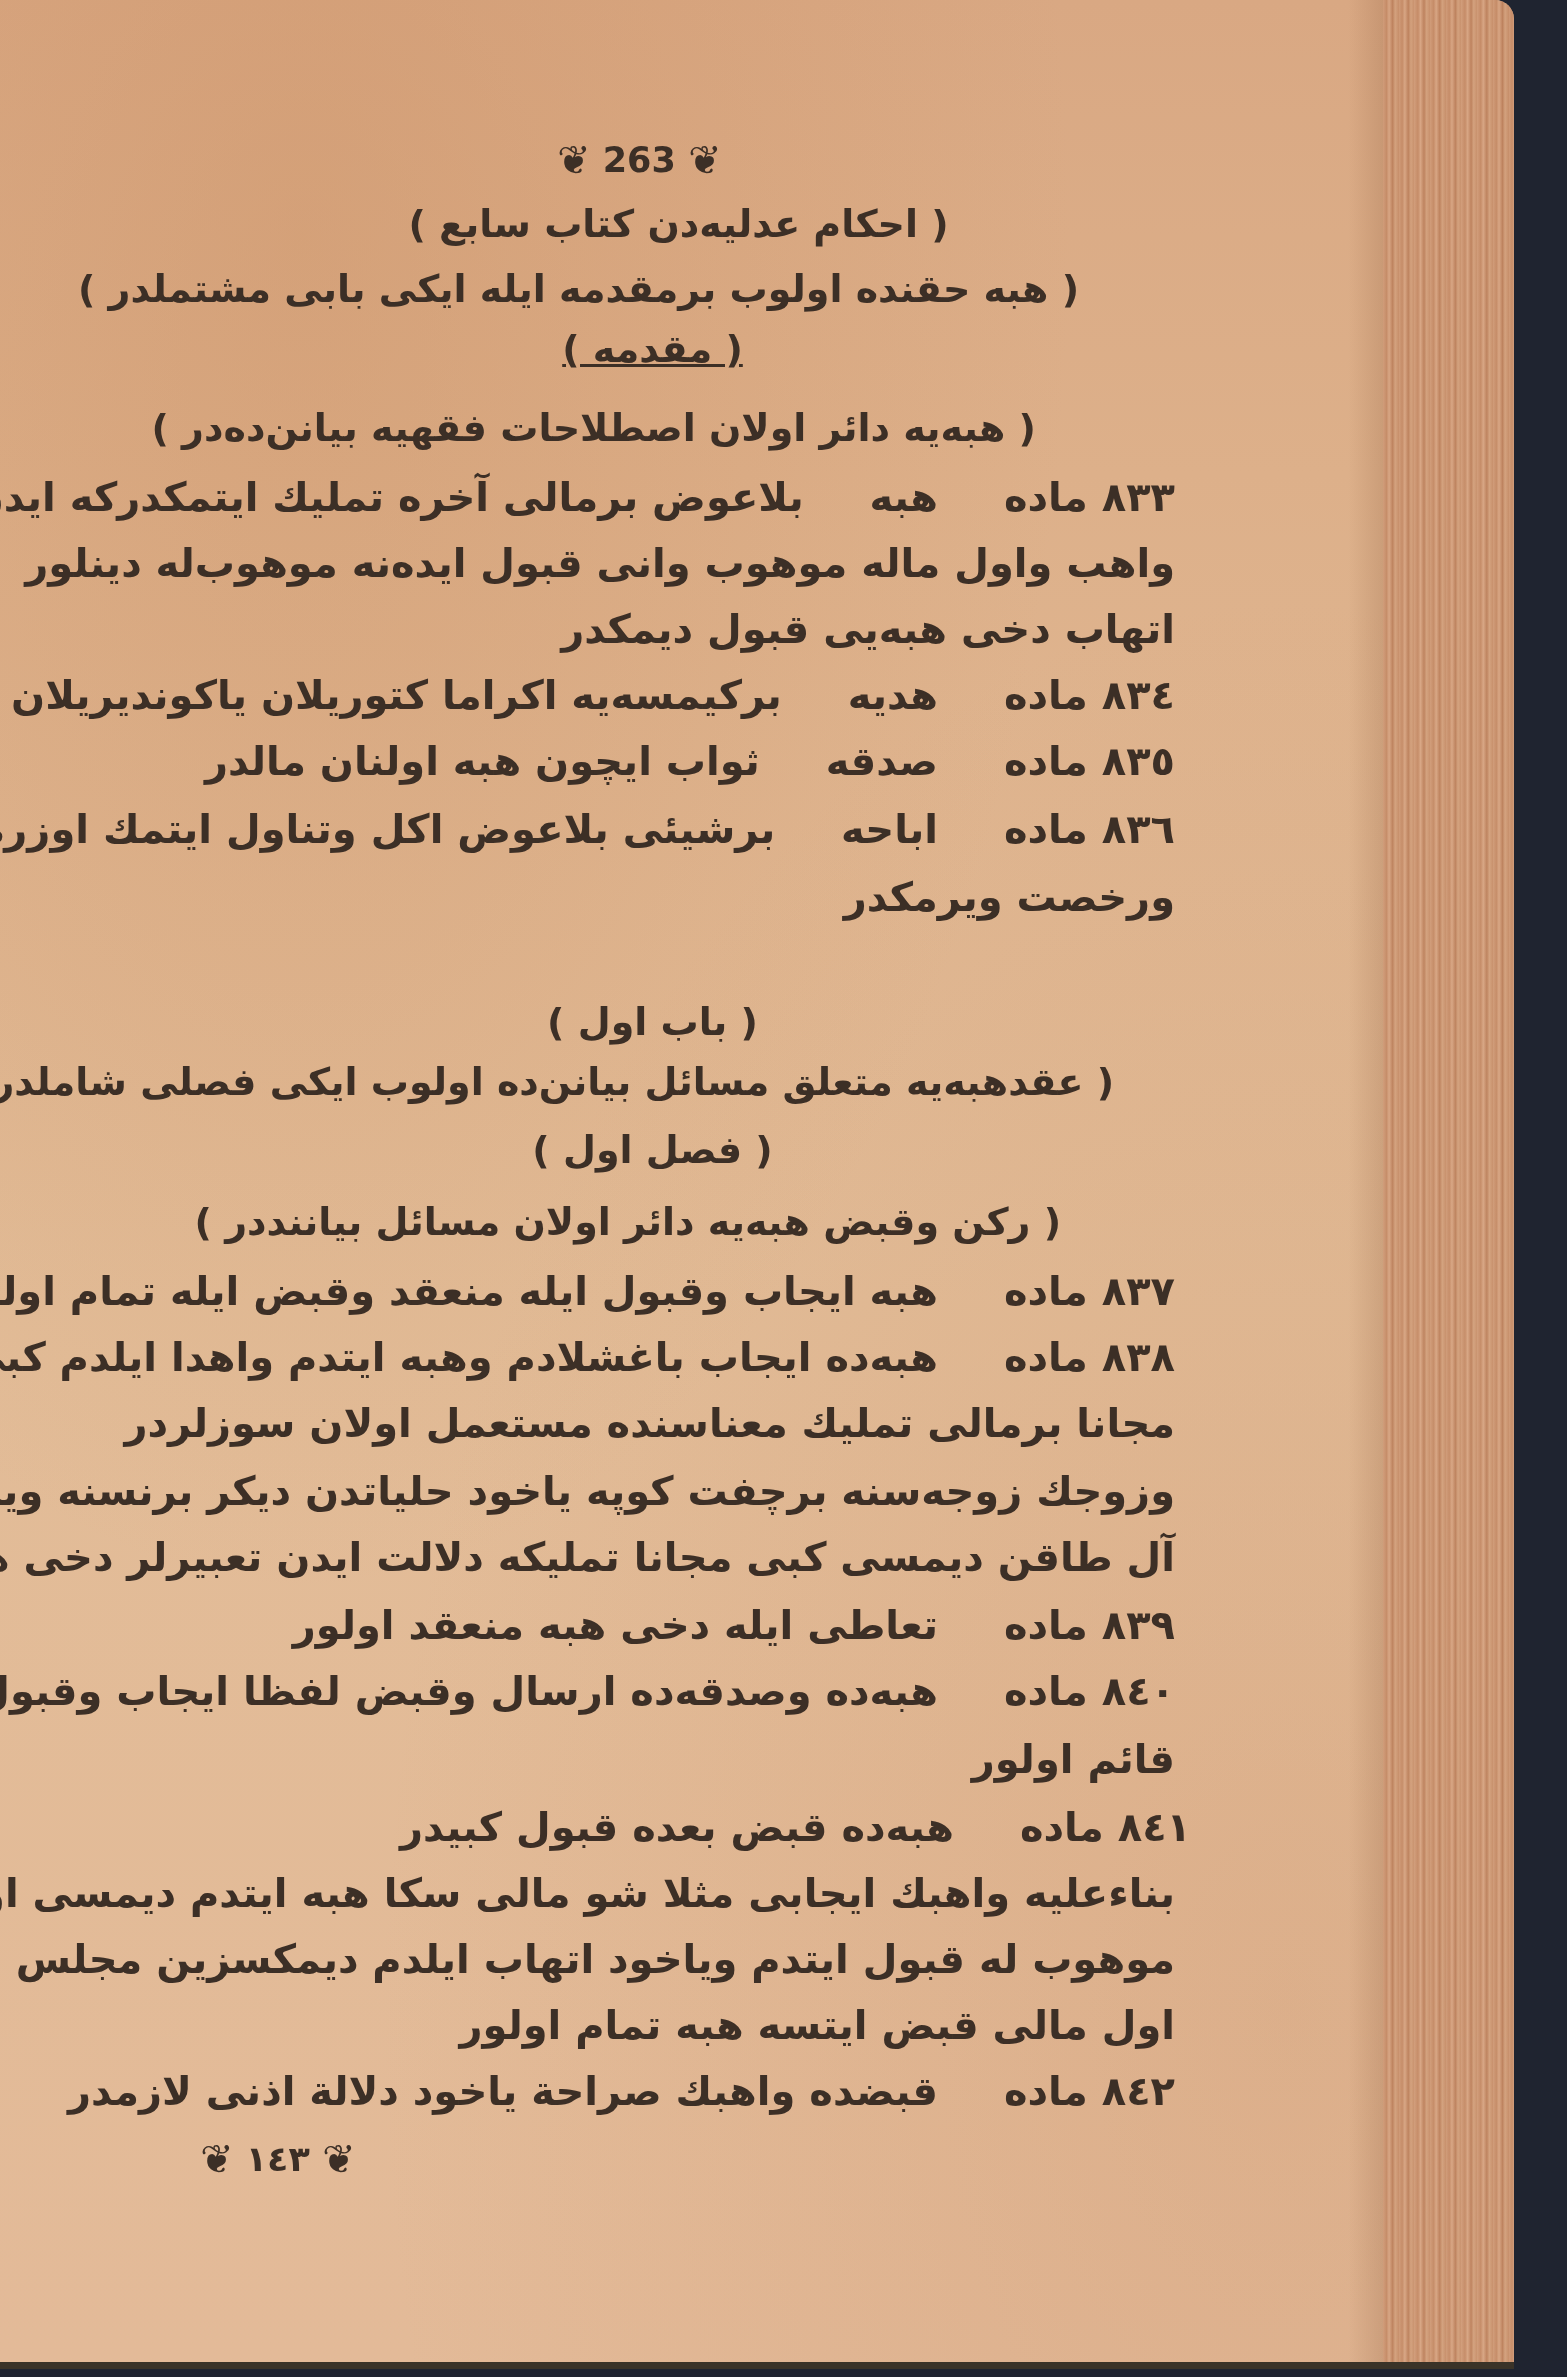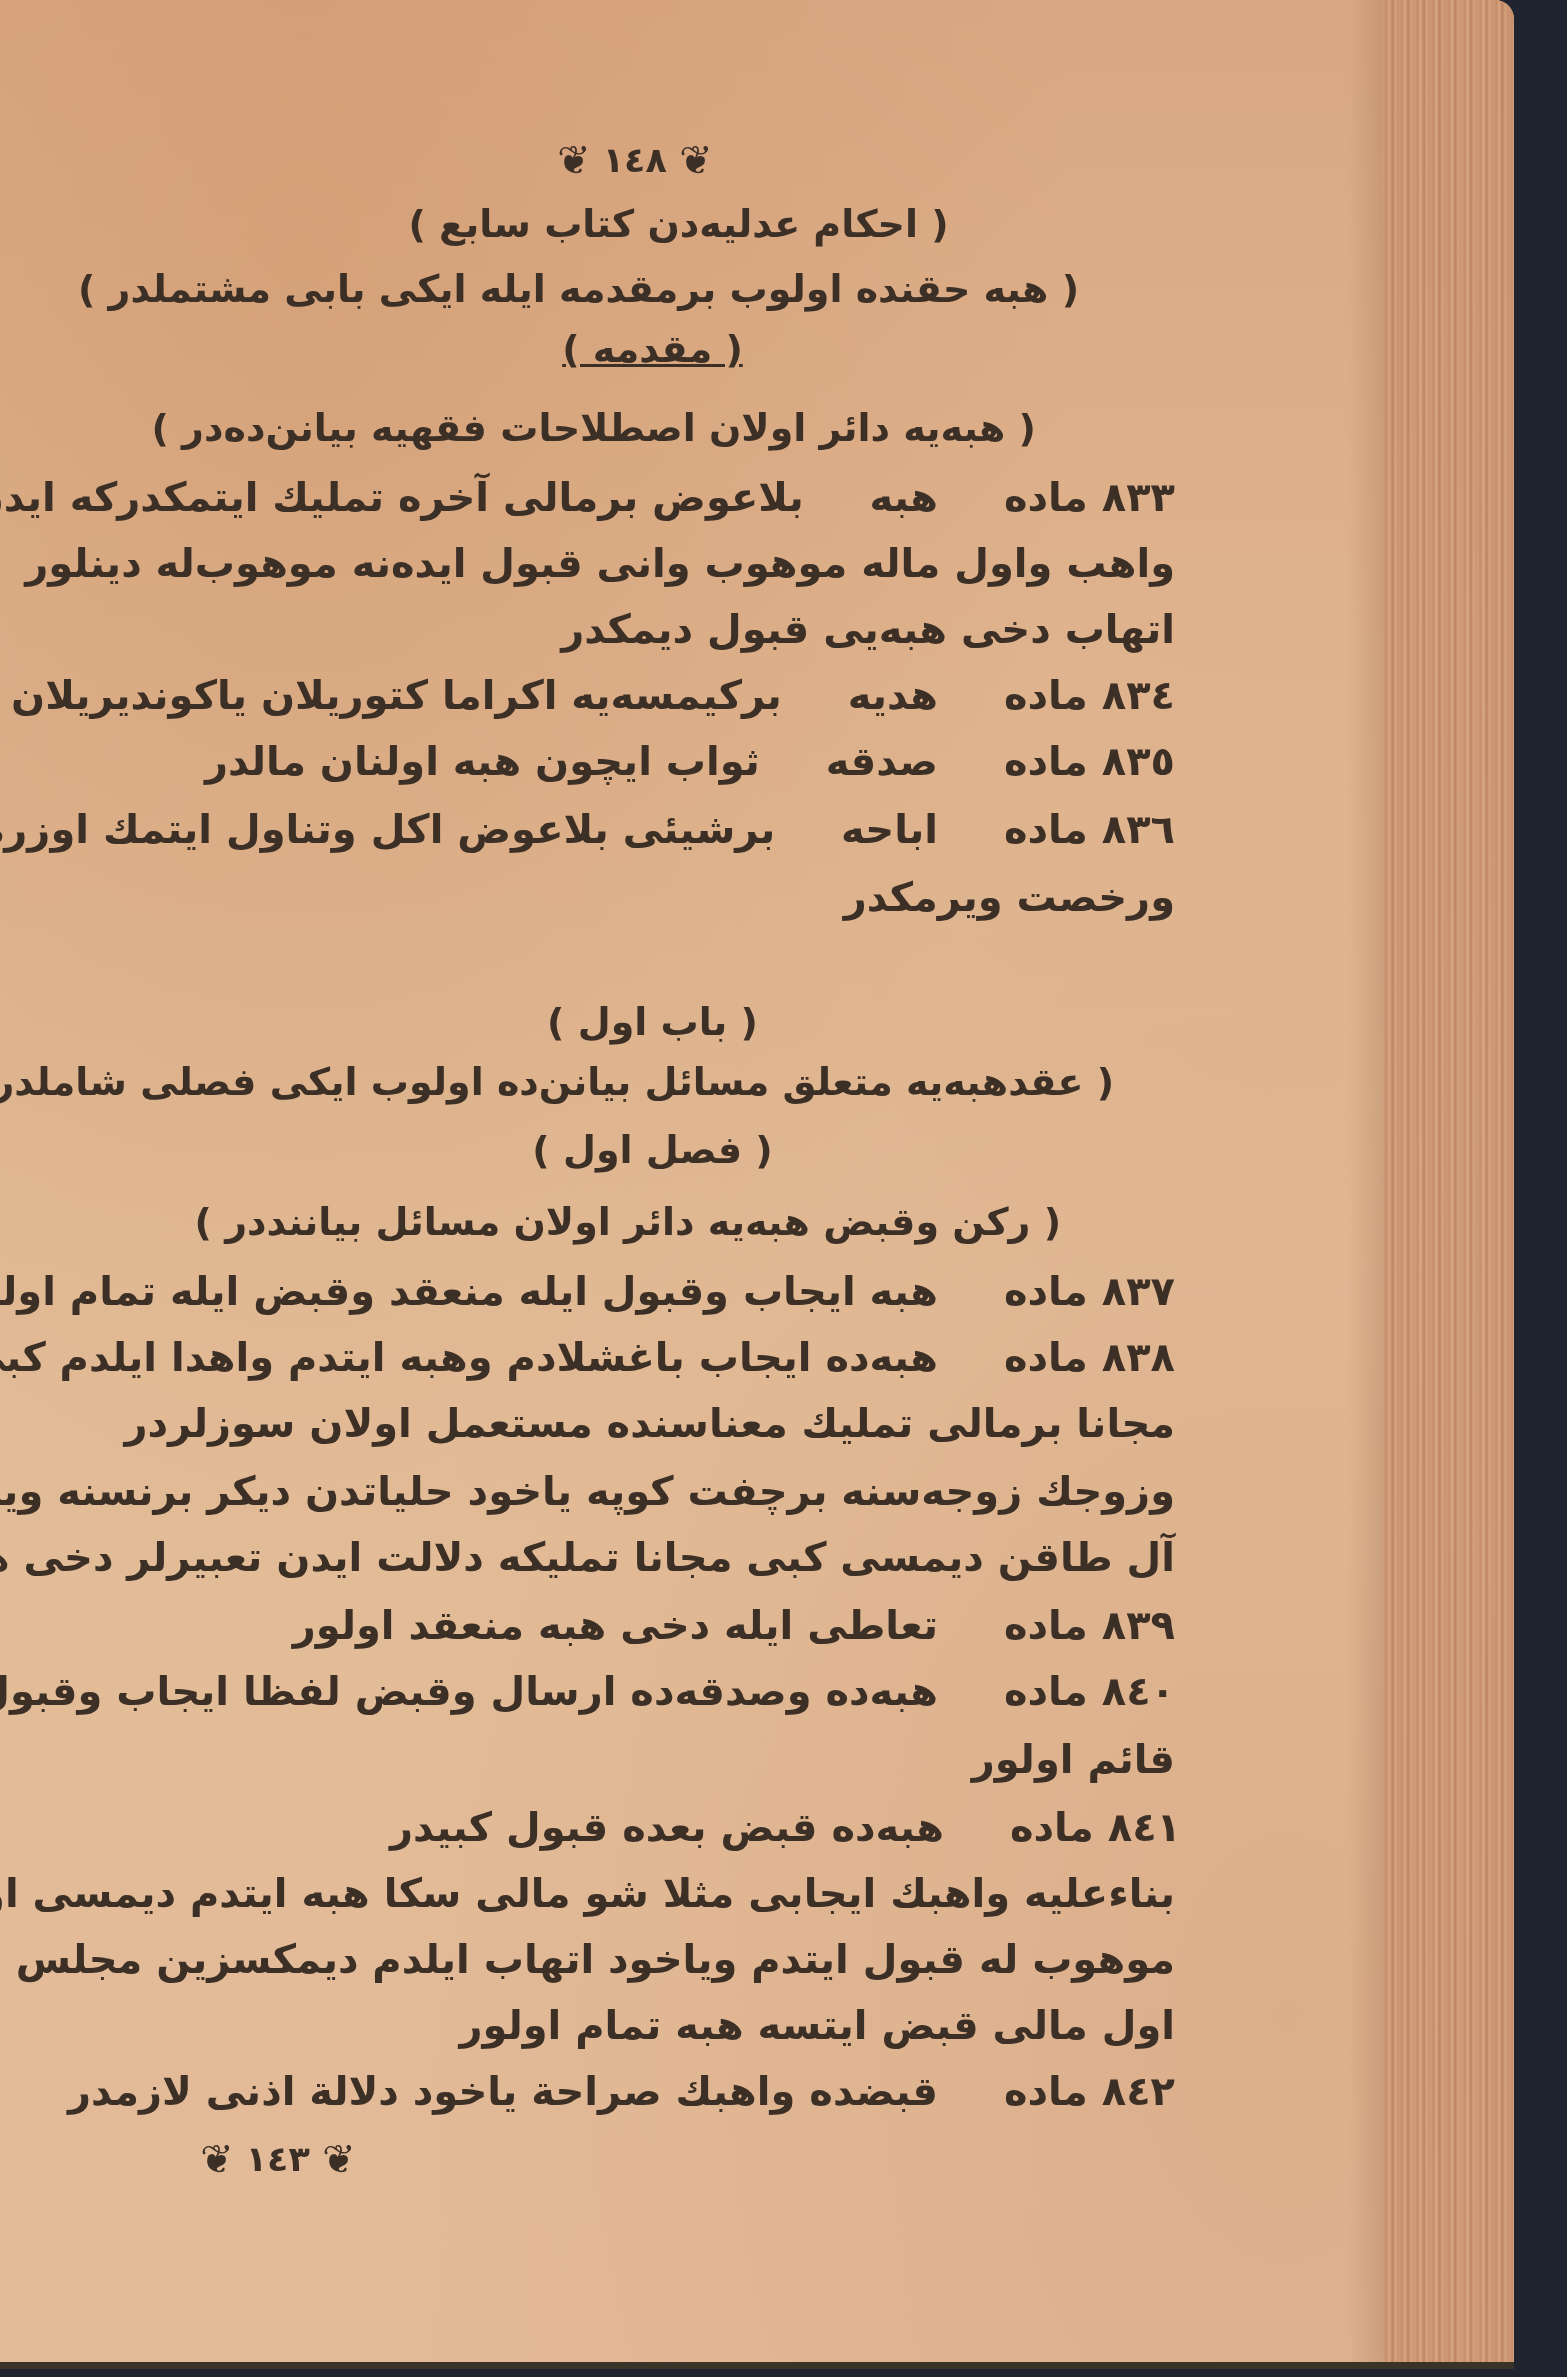--- a/index.html
+++ b/index.html
@@ -49,21 +49,21 @@
 </style>
 </head>
 <body>
 
 <div class="page">
   <div class="edge-shadow"></div>
   <div class="edge"></div>
 
   <div class="folio" style="left:557px; top:137px;">
     <span class="orn">❦</span>
-    <span class="num">١٤٨</span>
+    <span class="num">263</span>
     <span class="orn">❦</span>
   </div>
 
   <div class="text heading center" style="left:348px; width:661px; top:205px;">( احكام عدليه‌دن كتاب سابع )</div>
   <div class="text heading center" style="left:200px; width:879px; top:270px;">( هبه حقنده اولوب برمقدمه ايله ايكی بابی مشتملدر )</div>
   <div class="text heading center" style="left:522px; width:261px; top:330px;text-decoration:underline;">( مقدمه )</div>
   <div class="text heading center" style="left:270px; width:766px; top:409px;">( هبه‌يه دائر اولان اصطلاحات فقهيه بيانن‌ده‌در )</div>
 
   <div class="text body-line" style="right:339px; top:477px;">
     <span>٨٣٣</span>
@@ -116,21 +116,21 @@
     <span>٨٣٩</span>
     <span>ماده</span><span class="gap"></span>
     <span>تعاطی ايله دخی هبه منعقد اولور</span>
   </div>
   <div class="text body-line" style="right:339px; top:1671px;">
     <span>٨٤٠</span>
     <span>ماده</span><span class="gap"></span>
     <span>هبه‌ده وصدقه‌ده ارسال وقبض لفظا ايجاب وقبول مقامنه</span>
   </div>
   <div class="text body-line" style="right:339px; top:1739px;">قائم اولور</div>
-  <div class="text body-line" style="right:333px; top:1807px;">
+  <div class="text body-line" style="right:323px; top:1807px;">
     <span>٨٤١</span>
     <span>ماده</span><span class="gap"></span>
     <span>هبه‌ده قبض بعده قبول كبيدر</span>
   </div>
   <div class="text body-line" style="right:339px; top:1873px;">بناءعليه واهبك ايجابی مثلا شو مالی سكا هبه ايتدم ديمسی اوزرينه</div>
   <div class="text body-line" style="right:339px; top:1939px;">موهوب له قبول ايتدم وياخود اتهاب ايلدم ديمكسزين مجلس هبه‌ده</div>
   <div class="text body-line" style="right:339px; top:2005px;">اول مالی قبض ايتسه هبه تمام اولور</div>
   <div class="text body-line" style="right:339px; top:2071px;">
     <span>٨٤٢</span>
     <span>ماده</span><span class="gap"></span>

